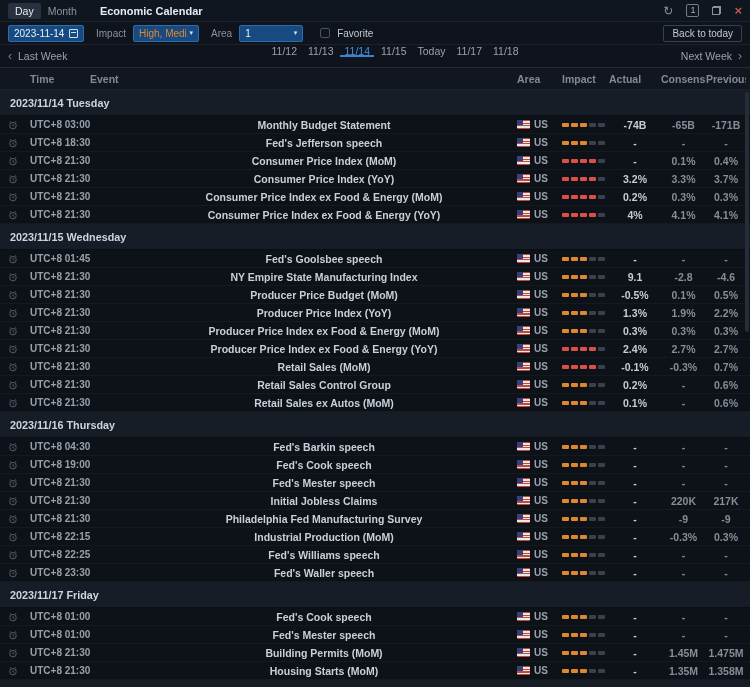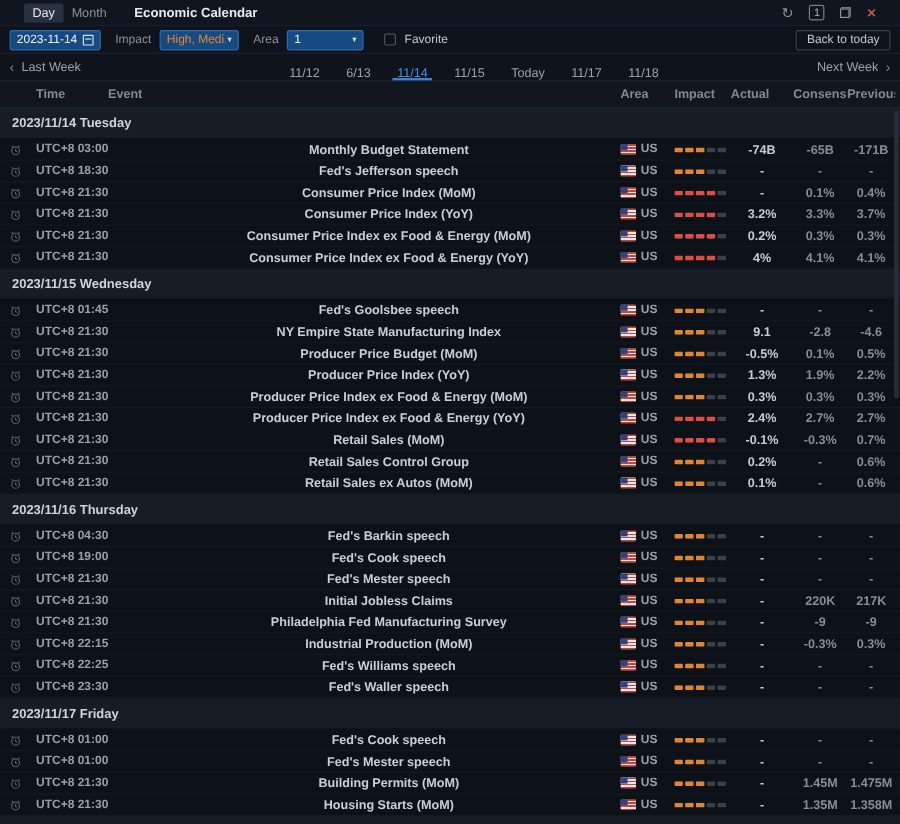--- a/index.html
+++ b/index.html
@@ -6,21 +6,21 @@
   html,body { width:750px; height:687px; }
   body {
     background:#0c1117;
     font-family:"Liberation Sans", sans-serif;
     font-size:10.5px;
     color:#c6ccd4;
     overflow:hidden;
     position:relative;
   }
   
-  .topbar { height:22px; display:flex; align-items:center; padding:0 20px; background:#10161f; border-bottom:1px solid #1b222d; }
+  .topbar { height:22px; display:flex; align-items:center; padding:0 8px; background:#10161f; border-bottom:1px solid #1b222d; }
   .view-tab { padding:2px 7px; border-radius:2px; color:#8b929c; font-size:10.5px; cursor:default; }
   .view-tab.active { background:#28313f; color:#e8ebf0; }
   .app-title { font-weight:bold; color:#e8ebf0; margin-left:16px; font-size:11px; }
   .topbar-right { margin-left:auto; display:flex; align-items:center; gap:13px; color:#8b929c; }
   .tb-icon { font-size:12px; line-height:1; }
   .tb-badge { width:13px; height:13px; border:1px solid #767d88; border-radius:2px; font-size:9px; line-height:11px; text-align:center; color:#aab0ba; }
   .tb-restore { width:9px; height:9px; position:relative; display:inline-block; }
   .tb-restore::before { content:''; position:absolute; right:0; top:0; width:6px; height:6px; border:1px solid #8b929c; }
   .tb-restore::after { content:''; position:absolute; left:0; bottom:0; width:6px; height:6px; border:1px solid #8b929c; background:#10161f; }
   .tb-close { font-size:13px; line-height:1; color:#bd574a; font-weight:bold; }
@@ -36,21 +36,21 @@
   .cal-icon::before { content:''; position:absolute; left:1px; right:1px; top:2px; height:1px; background:#cfe0f2; }
   .flabel { color:#8b929c; margin-left:5px; }
   .checkbox { width:10px; height:10px; border:1px solid #4a525e; border-radius:2px; margin-left:10px; display:inline-block; }
   .fav-label { color:#c3c9d1; }
   .btn-today { margin-left:auto; background:transparent; border:1px solid #39414d; border-radius:2px; padding:2px 8px; color:#c3c9d1; font-family:inherit; font-size:10px; }
   
   .weeknav { height:23px; display:flex; align-items:stretch; background:#0f141c; border-bottom:1px solid #232b37; padding:0 8px; font-size:10.5px; }
   .wn-left { width:150px; display:flex; gap:6px; color:#9aa1ab; align-items:center; }
   .wn-right { width:110px; display:flex; gap:6px; color:#9aa1ab; align-items:center; justify-content:flex-end; }
   .chev { color:#7d8590; font-size:12px; line-height:1; }
-  .wn-tabs { flex:1; display:flex; justify-content:center; gap:18px; align-items:flex-end; }
+  .wn-tabs { flex:1; display:flex; justify-content:center; gap:7px; align-items:flex-start; }
   .wtab { color:#9aa1ab; display:flex; align-items:center; position:relative; padding:0 2px; }
   .wtab.active { color:#4191e2; }
   .wtab.active::after { content:''; position:absolute; left:-2px; right:-2px; bottom:0; height:2px; background:#3b82d0; }
   
   .grid-row { display:grid; grid-template-columns:22px 60px 1fr 45px 47px 52px 45px 40px; align-items:center; padding:0 4px 0 8px;font-weight:bold; }
   .table-header { height:22px; background:#11161f; border-bottom:1px solid #1b222d; color:#828a96; }
   .h-cell { overflow:hidden; white-space:nowrap; }
   .table-body { height:597px; overflow:hidden; background:#0d1219; }
   .section-header { height:26px; line-height:26px; padding-left:10px; background:#161d27; color:#ced4dc; font-weight:bold; font-size:10.8px; border-bottom:1px solid #0b0f15; }
   .data-row { height:18px; border-bottom:1px solid rgba(255,255,255,0.035);text-align:center; }
@@ -106,21 +106,21 @@
   <button class="btn-today">Back to today</button>
 </div>
 
 <div class="weeknav">
   <div class="wn-left">
     <span class="chev">‹</span>
     <span>Last Week</span>
   </div>
   <div class="wn-tabs">
       <div class="wtab">11/12</div>
-      <div class="wtab">6/13</div>
+      <div class="wtab">11/13</div>
       <div class="wtab active">11/14</div>
       <div class="wtab">11/15</div>
       <div class="wtab">Today</div>
       <div class="wtab">11/17</div>
       <div class="wtab">11/18</div>
     </div>
   <div class="wn-right">
     <span>Next Week</span>
     <span class="chev">›</span>
   </div>

